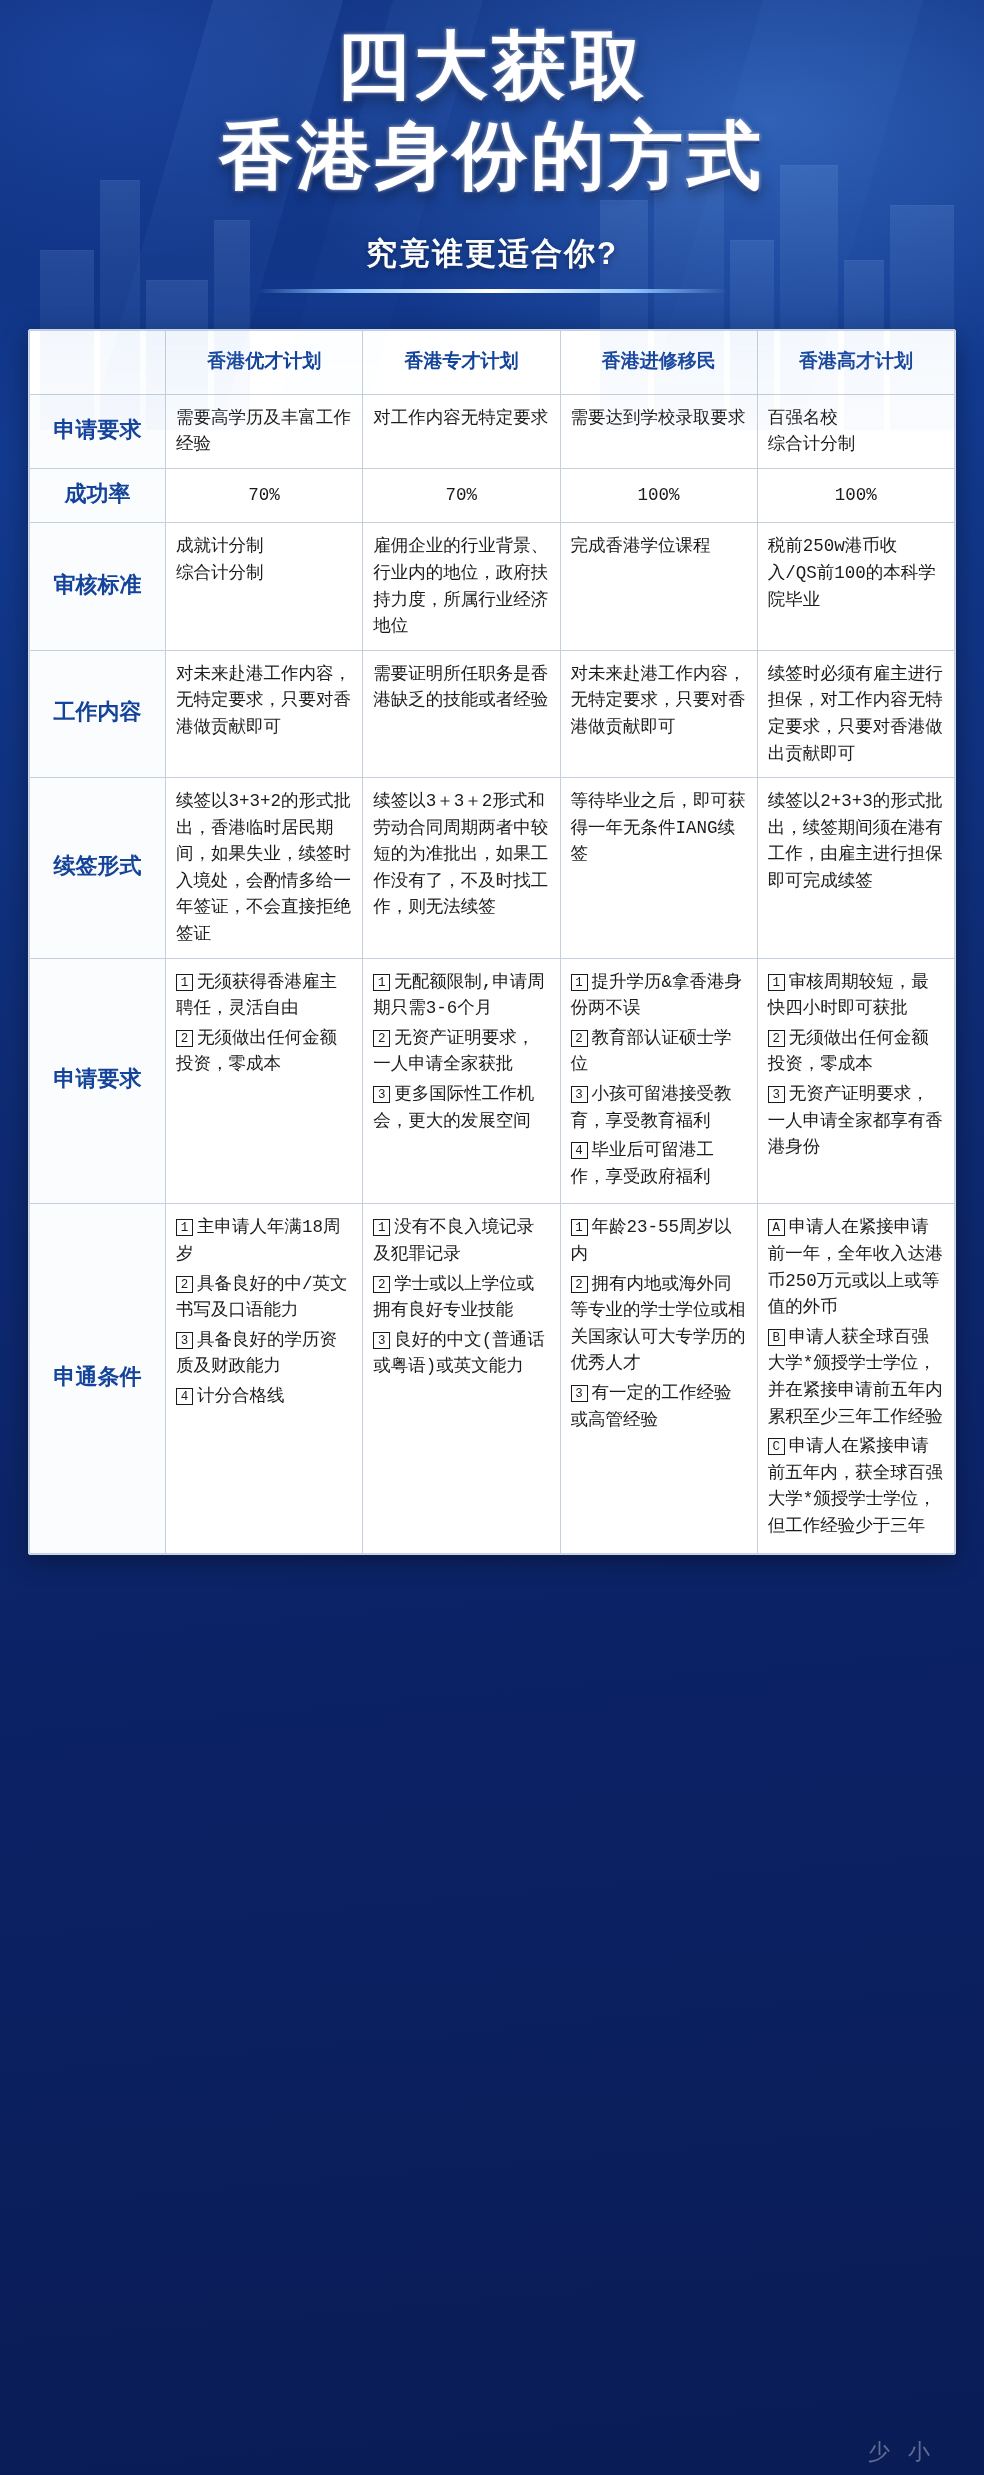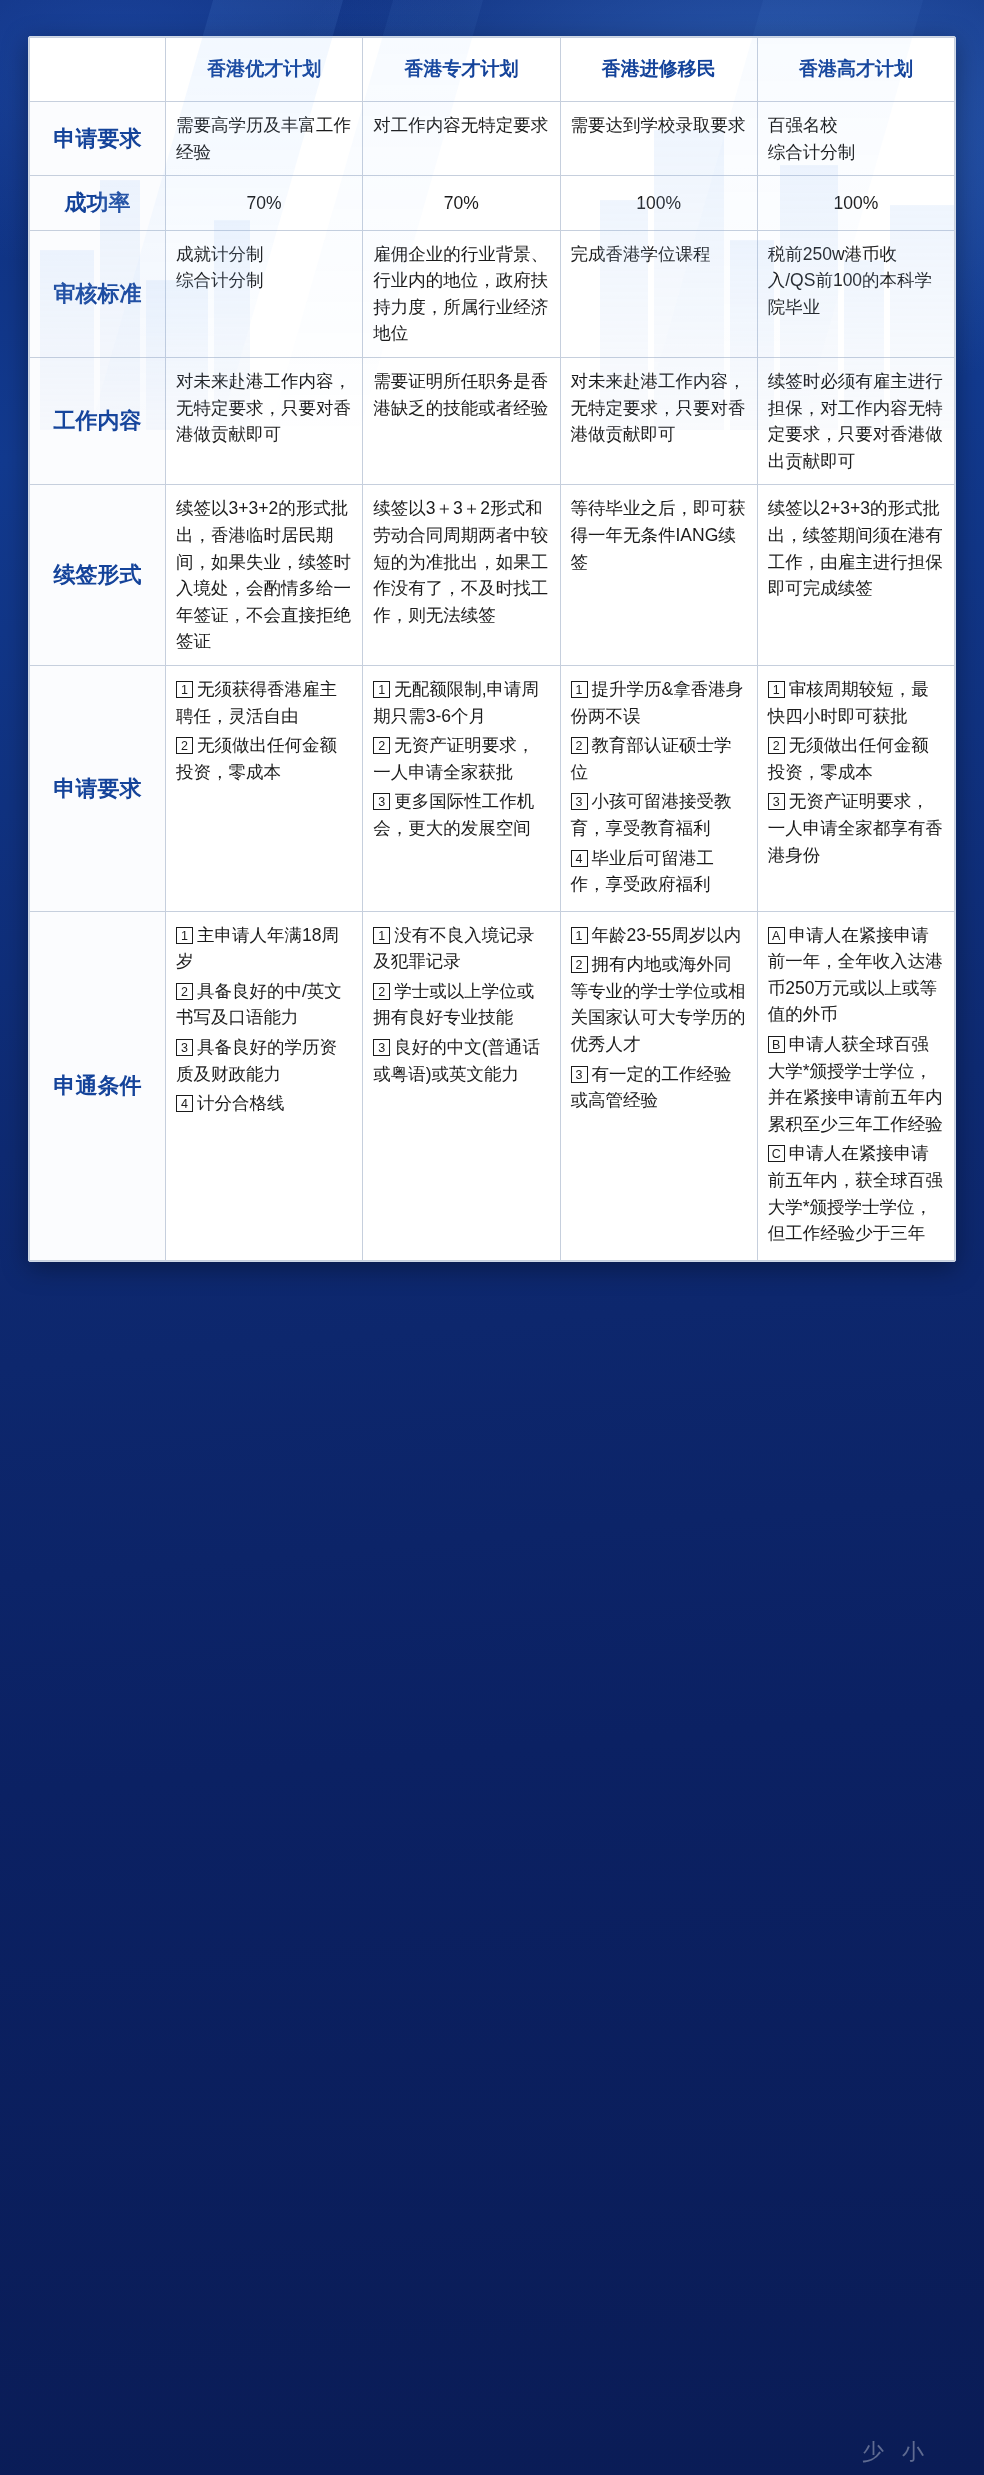--- a/index.html
+++ b/index.html
@@ -71,20 +71,21 @@
     background: #ffffff;
     border: 1px solid #cfd8e6;
     border-radius: 2px;
     box-shadow: 0 6px 26px rgba(0,0,0,.35);
     overflow: hidden;
   }
   table {
     width: 100%;
     border-collapse: collapse;
     table-layout: fixed;
+    font-family: Liberation Mono, monospace;
   }
   col.c0 { width: 136px; }
   col.cx { width: auto; }
   td, th {
     border: 1px solid #c6cfdd;
     vertical-align: middle;
     padding: 10px 10px;
     font-size: 17.5px;
     line-height: 1.52;
     color: #1b1b1b;
@@ -118,21 +119,21 @@
     margin-right: 4px;
     position: relative;
     top: -1px;
   }
   .feat-item { margin-bottom: 3px; }
   .cellline { display: block; }
   
   .watermark {
     position: absolute;
     bottom: 8px;
-    right: 54px;
+    right: 48px;
     color: rgba(255,255,255,.35);
     font-size: 22px;
     letter-spacing: 6px;
   }
 </style>
 </head>
 <body>
 
 <div id="page">
 
@@ -145,20 +146,26 @@
     <div class="bldg" style="left:146px; width:62px;  height:150px;"></div>
     <div class="bldg" style="left:214px; width:36px;  height:210px;"></div>
     <div class="bldg" style="left:600px; width:48px;  height:230px;"></div>
     <div class="bldg" style="left:654px; width:70px;  height:300px;"></div>
     <div class="bldg" style="left:730px; width:44px;  height:190px;"></div>
     <div class="bldg" style="left:780px; width:58px;  height:265px;"></div>
     <div class="bldg" style="left:844px; width:40px;  height:170px;"></div>
     <div class="bldg" style="left:890px; width:64px;  height:225px;"></div>
   </div>
 
+  <div class="header">
+    <div class="title-line1">四大获取</div>
+    <div class="title-line2">香港身份的方式</div>
+    <div class="subtitle">究竟谁更适合你?</div>
+    <div class="sub-underline"></div>
+  </div>
 
   <div class="table-wrap">
     <table>
       <colgroup>
         <col class="c0">
           <col class="cx">
           <col class="cx">
           <col class="cx">
           <col class="cx">
       </colgroup>

